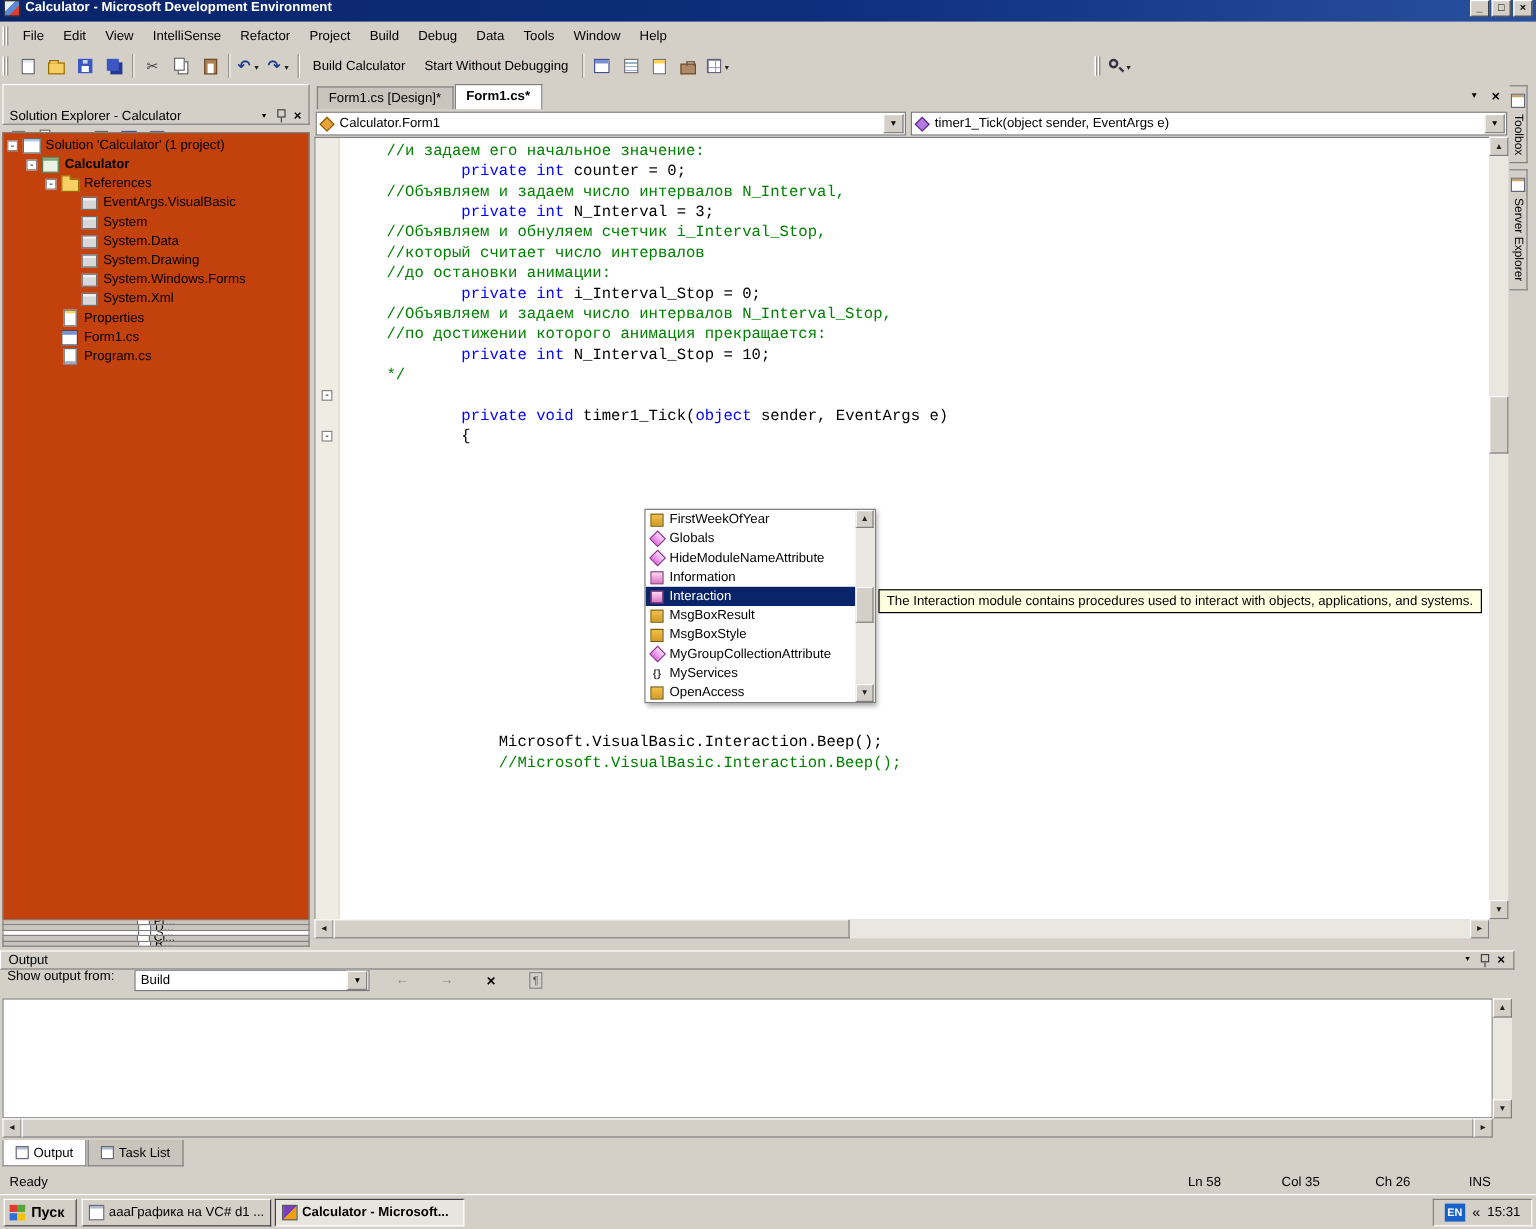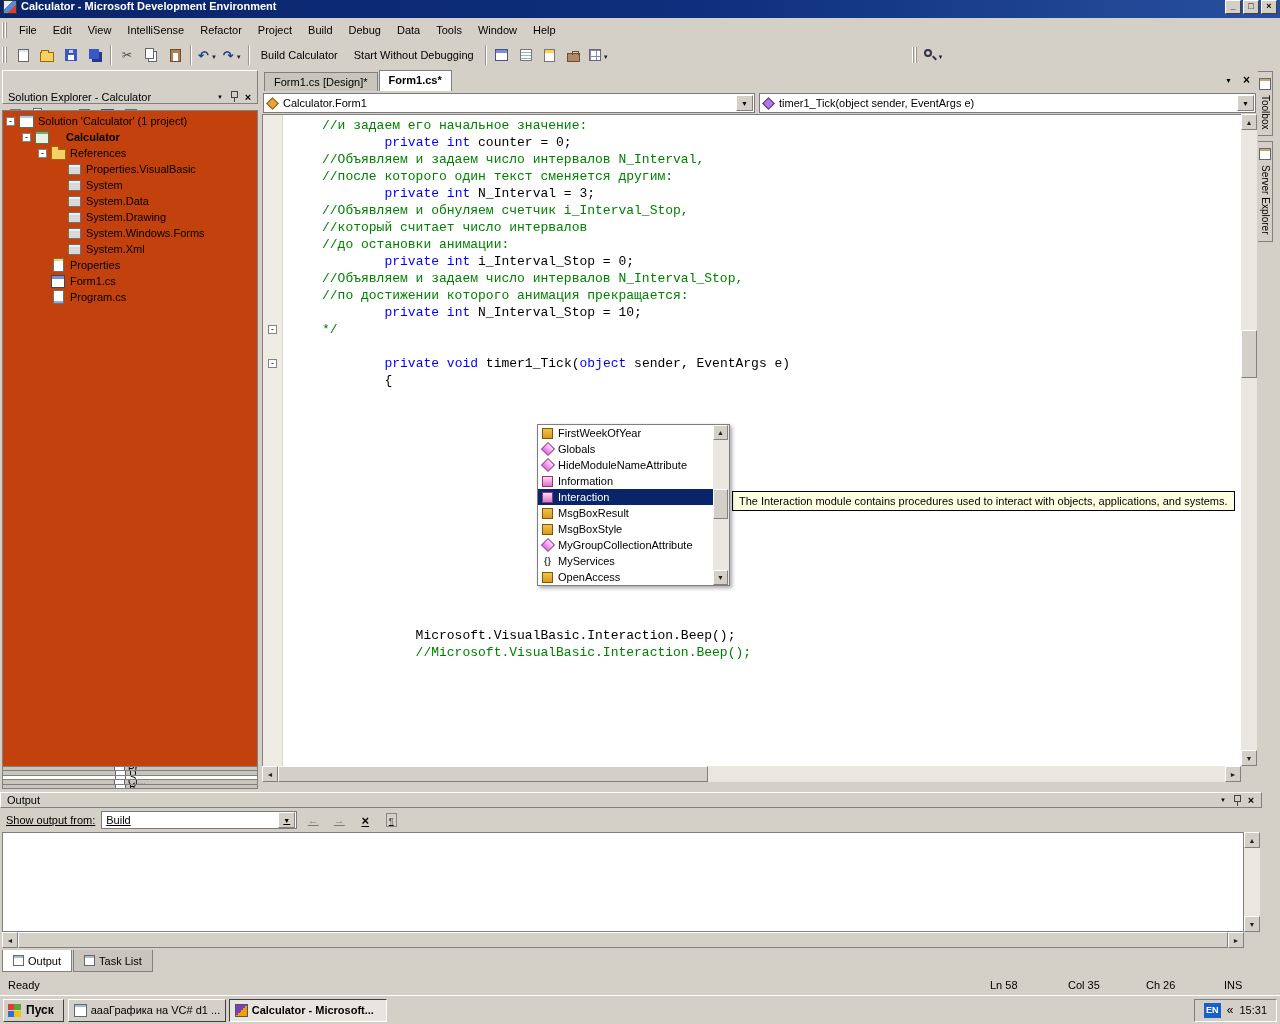--- a/index.html
+++ b/index.html
@@ -88,21 +88,21 @@
     display:flex; align-items:center; justify-content:center; }
   .tico.solution-icon::before { content:""; width:13px; height:11px; background:#fff; border:1px solid #666; box-shadow:inset 0 2px 0 #b5c7e8; }
   .tico.project-icon::before { content:""; width:12px; height:11px; background:#eaf2e4; border:1px solid #4a7a4a; box-shadow:inset 0 2px 0 #7aa87a; }
   .tico.references-folder-icon::before { content:""; width:13px; height:9px; background:#f7d065; border:1px solid #996c00; margin-top:2px; }
   .tico.references-folder-icon::after { content:""; position:absolute; top:0; left:1px; width:6px; height:3px; background:#f7d065; border:1px solid #996c00; border-bottom:0; }
   .tico.reference-icon::before { content:""; width:11px; height:9px; background:#d8d8d8; border:1px solid #707070; box-shadow:inset 0 2px 0 #f0f0f0; }
   .tico.properties-icon::before { content:""; width:9px; height:12px; background:#fff; border:1px solid #707070; box-shadow:inset 0 2px 0 #ffd34f; }
   .tico.form-file-icon::before { content:""; width:12px; height:11px; background:#fff; border:1px solid #445; box-shadow:inset 0 3px 0 #7a8fd4; }
   .tico.cs-file-icon::before { content:""; width:9px; height:12px; background:#fff; border:1px solid #707070; box-shadow:inset 0 -2px 0 #99aacc; }
   .tlabel { padding-right:4px; }
-  .bold { font-weight:bold;margin-left:12px; }
+  .bold { font-weight:bold; }
   #se-tabs { position:absolute; left:0; bottom:0; right:0; height:22px; display:flex;flex-direction:column; }
   .ltab { flex:1; display:flex; align-items:center; justify-content:center; gap:3px;
     border:1px solid #808080; border-top:none; background:#c9c5bc; font-size:10px; overflow:hidden; white-space:nowrap; }
   .ltab.active { background:#fff; }
   .mi { width:11px; height:11px; background:#fff; border:1px solid #667; box-shadow:inset 0 2px 0 #aabbcc; flex:none; }
 
   
   #editor-area { position:absolute; left:260px; top:0; width:998px; height:724px; }
   #editor-tabs { position:absolute; left:4px; top:2px; right:40px; height:21px; display:flex; align-items:flex-end; gap:1px; }
   .etab { height:19px; padding:3px 9px 0; background:#c9c5bc; border:1px solid #808080; border-bottom:none; white-space:nowrap; }
@@ -165,21 +165,21 @@
   .pi.enum-icon::before { content:""; width:9px; height:9px; background:linear-gradient(#f0c24a,#d89a20); border:1px solid #7d5a00; }
   .pi.braces-icon::before { content:"{}"; font-size:9px; font-weight:bold; color:#444; }
   #is-scroll { position:absolute; right:0; top:0; width:16px; bottom:0; background:#e9e7e0; }
   #is-scroll .sbtn { width:15px; height:15px; }
   #tooltip { position:absolute; left:732px; top:491px; background:#ffffe1; border:1px solid #000;
     padding:2px 6px; z-index:55; line-height:14px; white-space:nowrap; }
 
   
   #output-panel { position:absolute; left:0; top:792px; width:1262px; height:183px; }
   #output-title { height:16px; display:flex; align-items:center; padding:0 3px 0 6px; border-top:1px solid #fff; }
-  #output-toolbar { height:24px; display:flex; align-items:center; gap:6px; padding-left:6px;text-decoration:underline; }
+  #output-toolbar { height:24px; display:flex; align-items:flex-start; gap:17px; padding-left:6px; }
   #output-combo { position:relative; width:196px; height:18px; background:#fff; border:1px solid #7b7b7b;
     display:flex; align-items:center; padding-left:4px; }
   .obtn { width:20px; height:18px; display:flex; align-items:center; justify-content:center; }
   #output-content { position:absolute; left:2px; top:40px; width:1242px; height:100px; background:#fff; border:1px solid #808080; }
   #output-vscroll { left:1244px; top:40px; width:16px; height:100px; }
   #output-hscroll { left:2px; top:140px; width:1242px; height:16px; }
   #output-tabs { position:absolute; left:2px; top:158px; height:22px; display:flex; gap:1px; }
   .otab { display:flex; align-items:center; gap:4px; padding:0 10px; border:1px solid #808080; border-top:none; background:#c9c5bc; }
   .otab.active { background:#fff; }
 
@@ -343,21 +343,21 @@
             <span class="tlabel bold">Calculator</span>
           </div>
           <div class="tree-row" style="padding-left: 35px;">
             <span class="expander"></span>
             <span class="tico references-folder-icon"></span>
             <span class="tlabel">References</span>
           </div>
           <div class="tree-row" style="padding-left: 51px;">
             <span class="expander empty"></span>
             <span class="tico reference-icon"></span>
-            <span class="tlabel">Properties.VisualBasic</span>
+            <span class="tlabel">EventArgs.VisualBasic</span>
           </div>
           <div class="tree-row" style="padding-left: 51px;">
             <span class="expander empty"></span>
             <span class="tico reference-icon"></span>
             <span class="tlabel">System</span>
           </div>
           <div class="tree-row" style="padding-left: 51px;">
             <span class="expander empty"></span>
             <span class="tico reference-icon"></span>
             <span class="tlabel">System.Data</span>
@@ -440,21 +440,20 @@
       </div>
       <div id="code-wrap">
         <div id="fold-margin">
             <div class="fold" style="top: 210px;"></div>
             <div class="fold" style="top: 244px;"></div>
           </div>
         <div id="code-lines">
             <div class="cline"><span class="c-com">//и задаем его начальное значение:</span></div>
             <div class="cline"><span class="c-pln">        </span><span class="c-kw">private</span><span class="c-pln"> </span><span class="c-kw">int</span><span class="c-pln"> counter = 0;</span></div>
             <div class="cline"><span class="c-com">//Объявляем и задаем число интервалов N_Interval,</span></div>
-            <div class="cline"><span class="c-com">//после которого один текст сменяется другим:</span></div>
             <div class="cline"><span class="c-pln">        </span><span class="c-kw">private</span><span class="c-pln"> </span><span class="c-kw">int</span><span class="c-pln"> N_Interval = 3;</span></div>
             <div class="cline"><span class="c-com">//Объявляем и обнуляем счетчик i_Interval_Stop,</span></div>
             <div class="cline"><span class="c-com">//который считает число интервалов</span></div>
             <div class="cline"><span class="c-com">//до остановки анимации:</span></div>
             <div class="cline"><span class="c-pln">        </span><span class="c-kw">private</span><span class="c-pln"> </span><span class="c-kw">int</span><span class="c-pln"> i_Interval_Stop = 0;</span></div>
             <div class="cline"><span class="c-com">//Объявляем и задаем число интервалов N_Interval_Stop,</span></div>
             <div class="cline"><span class="c-com">//по достижении которого анимация прекращается:</span></div>
             <div class="cline"><span class="c-pln">        </span><span class="c-kw">private</span><span class="c-pln"> </span><span class="c-kw">int</span><span class="c-pln"> N_Interval_Stop = 10;</span></div>
             <div class="cline"><span class="c-com">*/</span></div>
             <div class="cline">&nbsp;</div>

